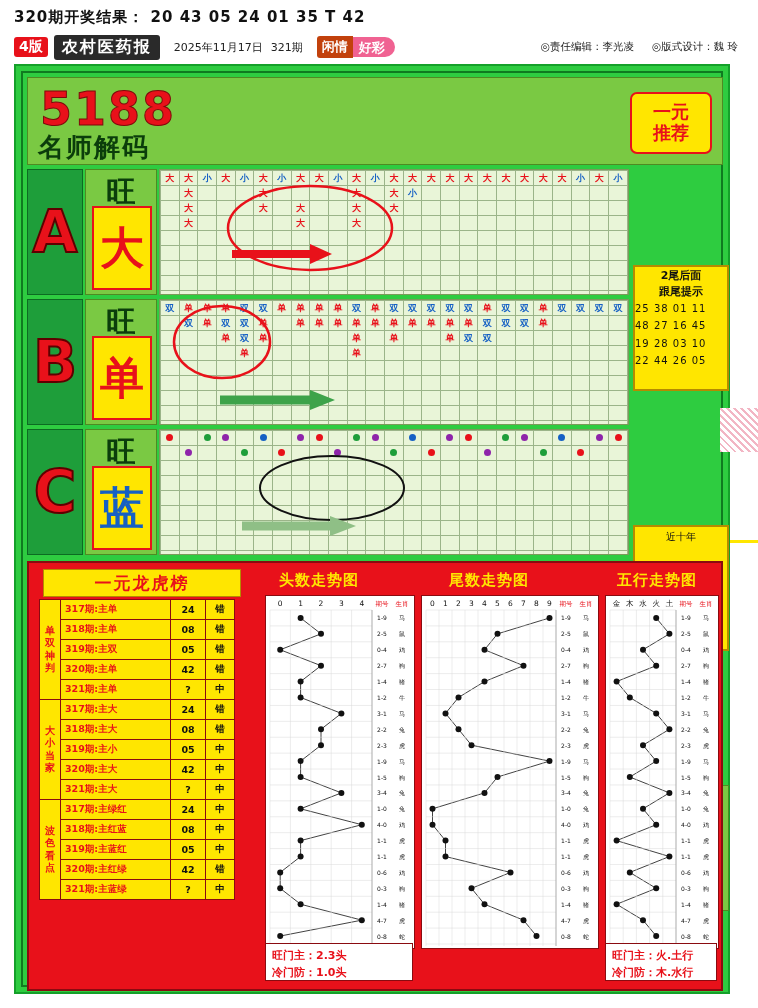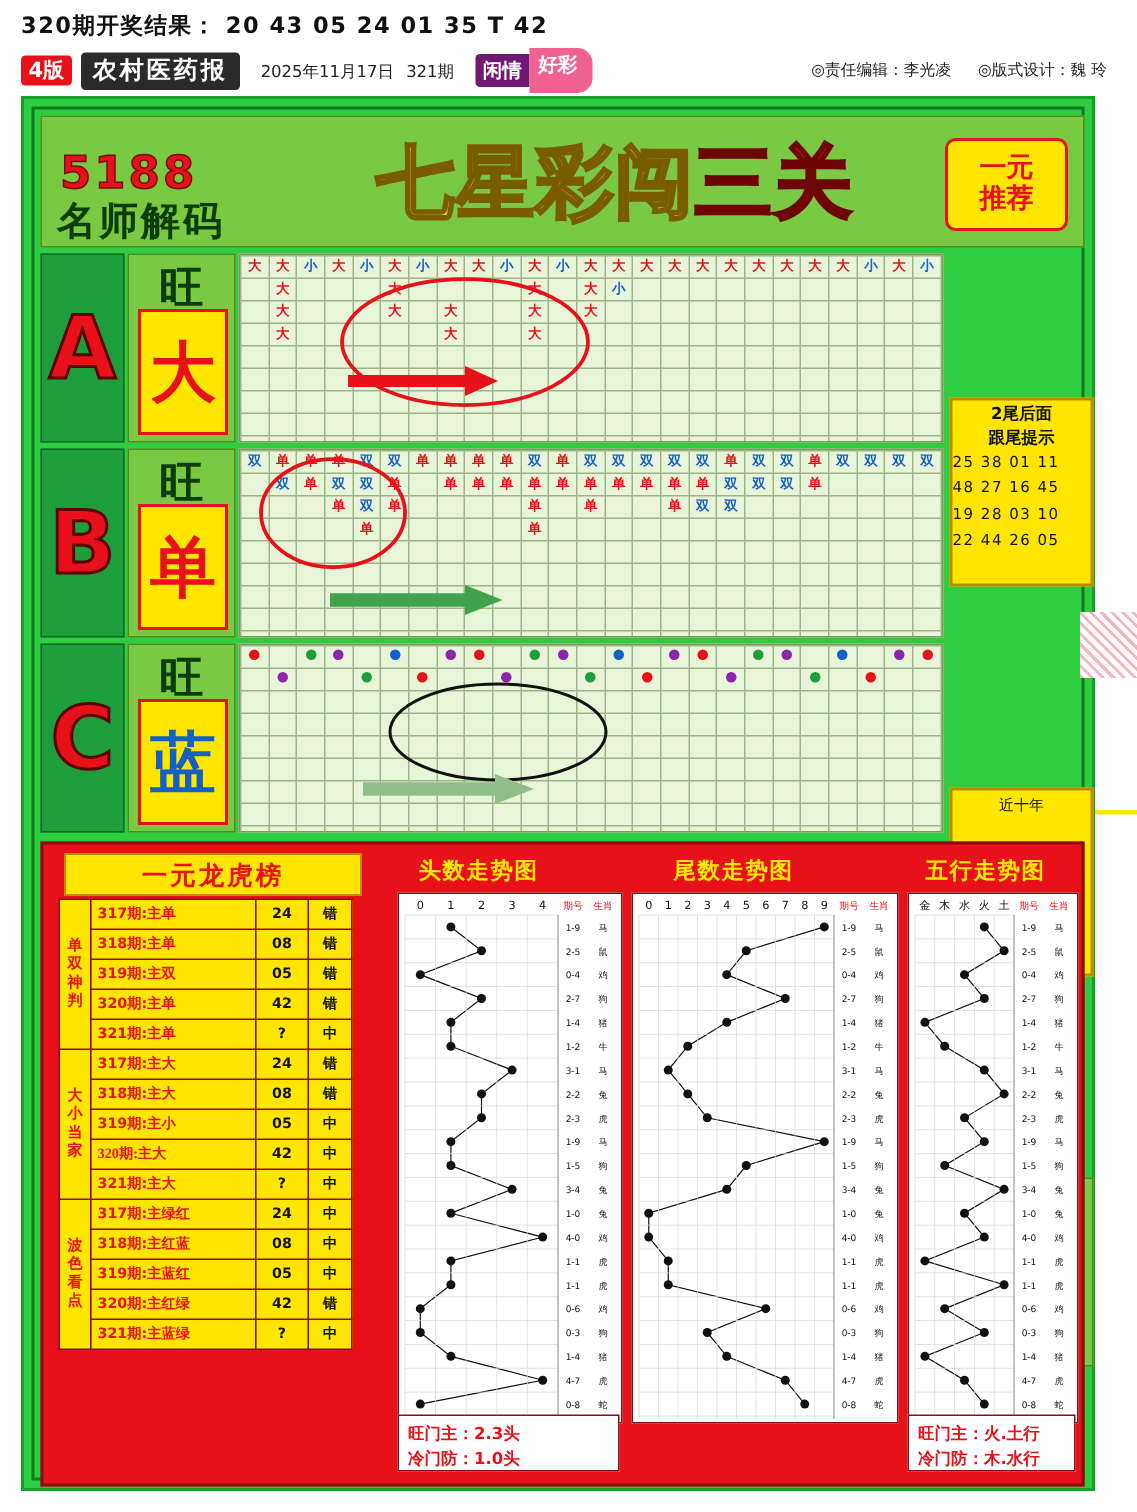--- a/index.html
+++ b/index.html
@@ -10,31 +10,31 @@
   .result-bar{position:absolute;left:0;top:0;width:758px;height:34px;display:flex;align-items:center;padding-left:14px;box-sizing:border-box;}
   .result-text{font-size:15px;font-weight:bold;color:#111;letter-spacing:1px;white-space:nowrap;}
 
   
   .masthead{position:absolute;left:14px;top:34px;width:730px;height:26px;display:flex;align-items:center;}
   .badge-4ban{background:#e8111a;color:#ffffff;font-size:14px;font-weight:bold;border-radius:3px;padding:1px 5px;margin-right:6px;}
   .paper-name{background:#2a2a2a;color:#ffffff;font-size:16px;font-weight:bold;letter-spacing:2px;padding:2px 8px;border-radius:3px;}
   .issue-date{font-size:11px;color:#222;margin-left:14px;}
   .issue-no{font-size:11px;color:#222;margin-left:8px;}
   .xianqing{margin-left:14px;display:flex;align-items:center;}
-  .xq-dark{background:#701a75;color:#fff;font-size:13px;font-weight:bold;padding:2px 5px;border-radius:3px 0 0 3px;}
-  .xq-pink{background:#f06292;color:#ffffff;font-size:13px;font-weight:bold;padding:2px 10px 10px 6px;border-radius:0 10px 10px 0;}
+  .xq-dark{background:#c2410c;color:#fff;font-size:13px;font-weight:bold;padding:2px 5px;border-radius:3px 0 0 3px;}
+  .xq-pink{background:#f06292;color:#ffffff;font-size:13px;font-weight:bold;padding:2px 10px 0 6px;border-radius:0 10px 10px 0;}
   .credits{margin-left:auto;font-size:10.5px;color:#222;display:flex;gap:18px;padding-right:6px;}
 
   
   .frame{position:absolute;left:14px;top:64px;width:716px;height:930px;background:#2ecc40;border:2px solid #15a02a;box-sizing:border-box;padding:5px;}
   .frame-inner{position:relative;width:100%;height:100%;background:#2ecc40;border:2px solid #0f7a20;box-sizing:border-box;}
 
   
   .title-band{position:absolute;left:4px;top:4px;width:696px;height:88px;background:#7ac943;border:1px solid #4f8a22;box-sizing:border-box;}
-  .num5188{position:absolute;left:12px;top:20px;font-size:30px;font-weight:bold;color:#e8111a;-webkit-text-stroke:1px #7a0a0a;letter-spacing:2px;font-family:"DejaVu Sans",sans-serif;}
+  .num5188{position:absolute;left:12px;top:4px;font-size:46px;font-weight:bold;color:#e8111a;-webkit-text-stroke:1px #7a0a0a;letter-spacing:2px;font-family:"DejaVu Sans",sans-serif;}
   .mingshi{position:absolute;left:10px;top:52px;font-size:26px;font-weight:bold;color:#0b3d0b;letter-spacing:2px;}
   .bigtitle{position:absolute;left:172px;top:6px;width:420px;height:76px;display:flex;align-items:center;justify-content:center;}
   .bt-1{font-size:52px;font-weight:bold;color:#f5d800;-webkit-text-stroke:2px #7a5c00;letter-spacing:1px;}
   .bt-2{font-size:52px;font-weight:bold;color:#e8111a;-webkit-text-stroke:2px #6d0505;letter-spacing:1px;}
   .yiyuan{position:absolute;right:10px;top:14px;width:78px;height:58px;background:#ffe600;border:2px solid #e8111a;border-radius:7px;display:flex;flex-direction:column;align-items:center;justify-content:center;}
   .yiyuan div{font-size:18px;font-weight:bold;color:#e8111a;line-height:1.15;}
 
   
   .rowblock{position:absolute;left:4px;}
   .rb-a{top:96px;height:126px;}
@@ -129,24 +129,20 @@
       <span>◎版式设计：魏 玲</span>
     </div>
   </div>
 
   <div class="frame">
     <div class="frame-inner">
 
       <div class="title-band">
         <div class="num5188">5188</div>
         <div class="mingshi">名师解码</div>
-        <div class="bigtitle">
-          <span class="bt-1">七星彩闯</span>
-          <span class="bt-2">三关</span>
-        </div>
         <div class="yiyuan">
           <div>一元</div>
           <div>推荐</div>
         </div>
       </div>
 
       <div class="rowblock rb-a">
         <div class="letter-box">
           <span class="letter">A</span>
         </div>
@@ -1014,21 +1010,21 @@
                   <td class="lbl" style="color: rgb(232, 17, 26);">318期:主大</td>
                   <td style="width: 34px;">08</td>
                   <td style="width: 28px;">错</td>
                 </tr>
                 <tr>
                   <td class="lbl" style="color: rgb(232, 17, 26);">319期:主小</td>
                   <td style="width: 34px;">05</td>
                   <td style="width: 28px;">中</td>
                 </tr>
                 <tr>
-                  <td class="lbl" style="color: rgb(232, 17, 26); font-family: Liberation Serif, serif;">320期:主大</td>
+                  <td class="lbl" style="color: rgb(232, 17, 26);">320期:主大</td>
                   <td style="width: 34px;">42</td>
                   <td style="width: 28px;">中</td>
                 </tr>
                 <tr>
                   <td class="lbl" style="color: rgb(232, 17, 26);">321期:主大</td>
                   <td style="width: 34px;">?</td>
                   <td style="width: 28px;">中</td>
                 </tr>
                 <tr>
                   <td class="cat" rowspan="5" style="width: 20px; white-space: pre-line; line-height: 1.25;">波

